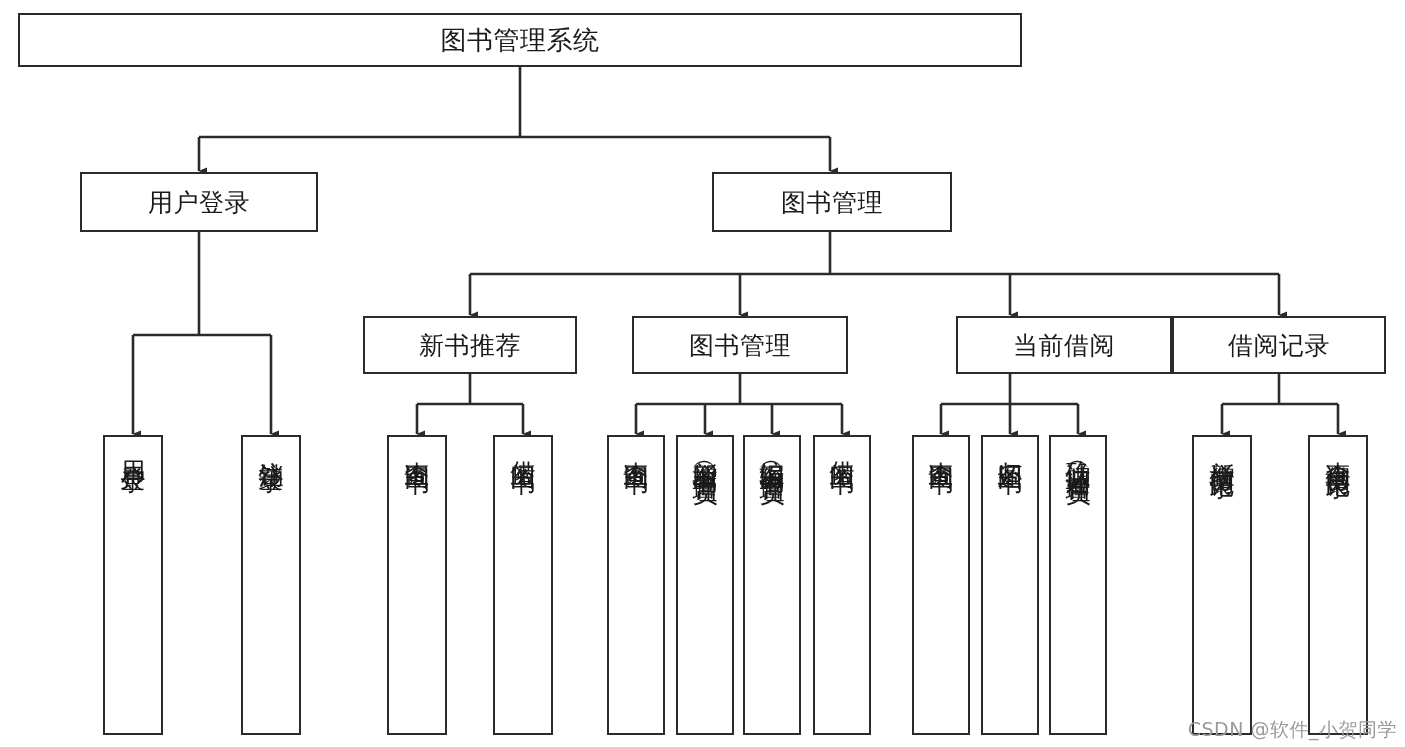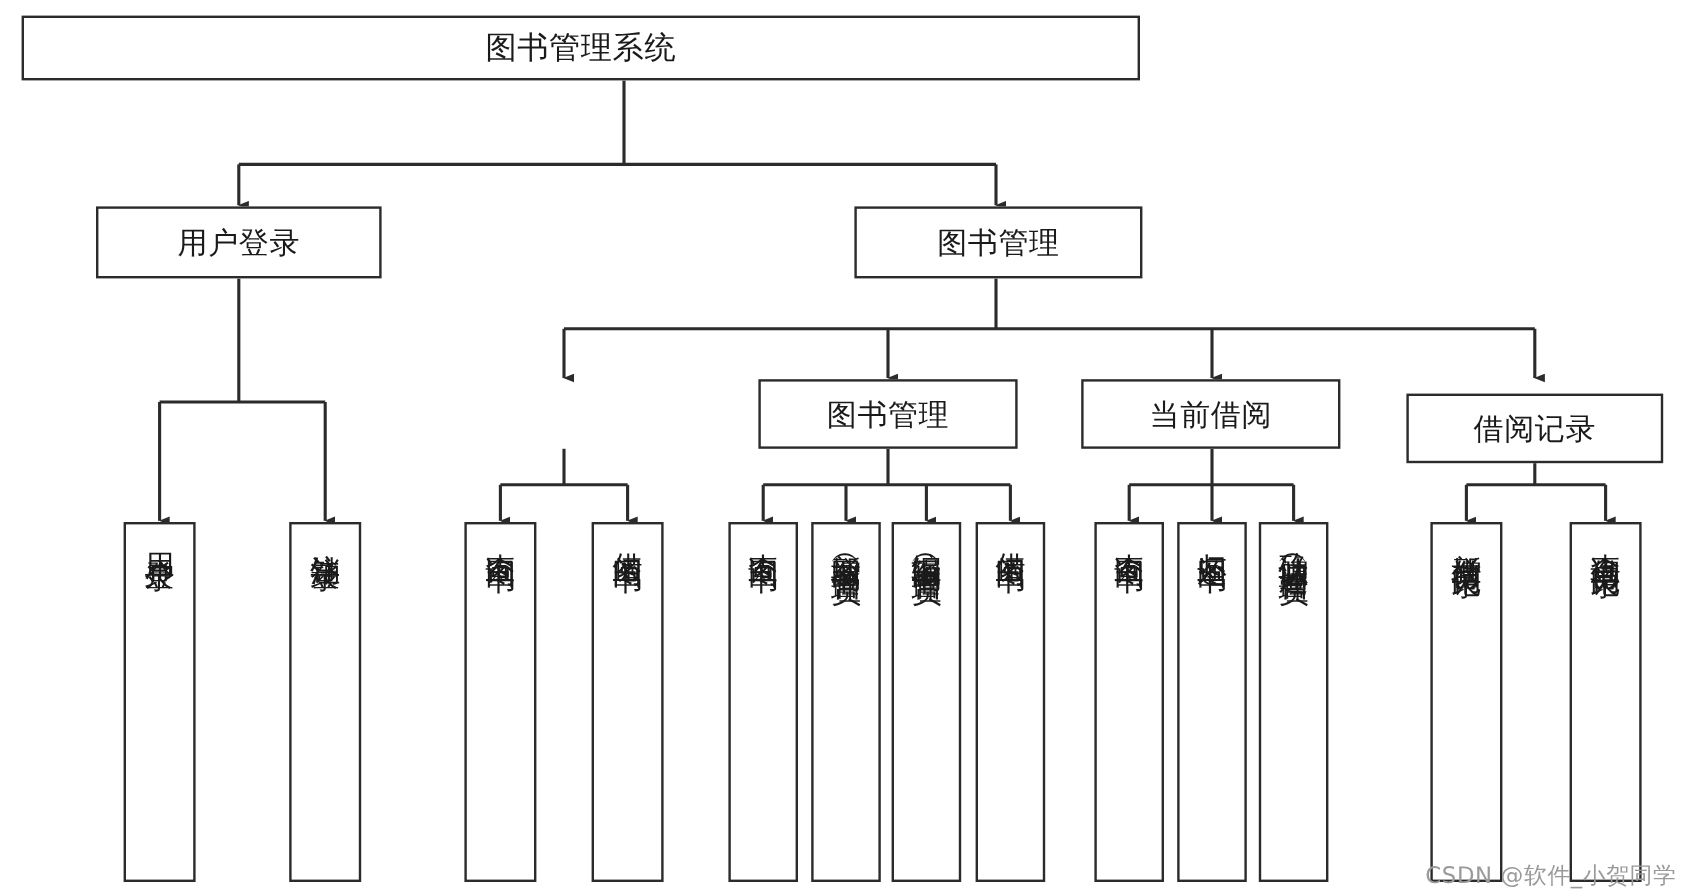--- a/index.html
+++ b/index.html
@@ -123,38 +123,41 @@
       <path d="M1010,404 L1010,434" marker-end="url(#arrowhead)"></path>
       <path d="M1078,404 L1078,434" marker-end="url(#arrowhead)"></path>
 
       <path d="M1279,374 L1279,404"></path>
       <path d="M1222,404 L1338,404"></path>
       <path d="M1222,404 L1222,434" marker-end="url(#arrowhead)"></path>
       <path d="M1338,404 L1338,434" marker-end="url(#arrowhead)"></path>
     </g>
   </svg>
 
-  <div class="node root horizontal" style="left:18px; top:13px; width:932px; height:54px;">
+  <div class="node root horizontal" style="left:18px; top:13px; width:1004px; height:54px;">
     <span class="label">图书管理系统</span>
   </div>
 
   <div class="node horizontal" style="left:80px; top:172px; width:238px; height:60px;">
     <span class="label">用户登录</span>
   </div>
   <div class="node horizontal" style="left:712px; top:172px; width:240px; height:60px;">
     <span class="label">图书管理</span>
   </div>
 
+  <div class="node horizontal" style="left:363px; top:316px; width:214px; height:58px;">
+    <span class="label">新书推荐</span>
+  </div>
   <div class="node horizontal" style="left:632px; top:316px; width:216px; height:58px;">
     <span class="label">图书管理</span>
   </div>
-  <div class="node horizontal" style="left:901px; top:316px; width:216px; height:58px;">
+  <div class="node horizontal" style="left:956px; top:316px; width:216px; height:58px;">
     <span class="label">当前借阅</span>
   </div>
-  <div class="node horizontal" style="left:1172px; top:316px; width:214px; height:58px;margin-top:12px;">
+  <div class="node horizontal" style="left:1172px; top:316px; width:214px; height:58px;">
     <span class="label">借阅记录</span>
   </div>
 
   <div class="node leaf" style="left:103px; top:435px; width:60px; height:300px;">
     <span class="label">用户登录</span>
   </div>
   <div class="node leaf" style="left:241px; top:435px; width:60px; height:300px;">
     <span class="label">注销登录</span>
   </div>
 

